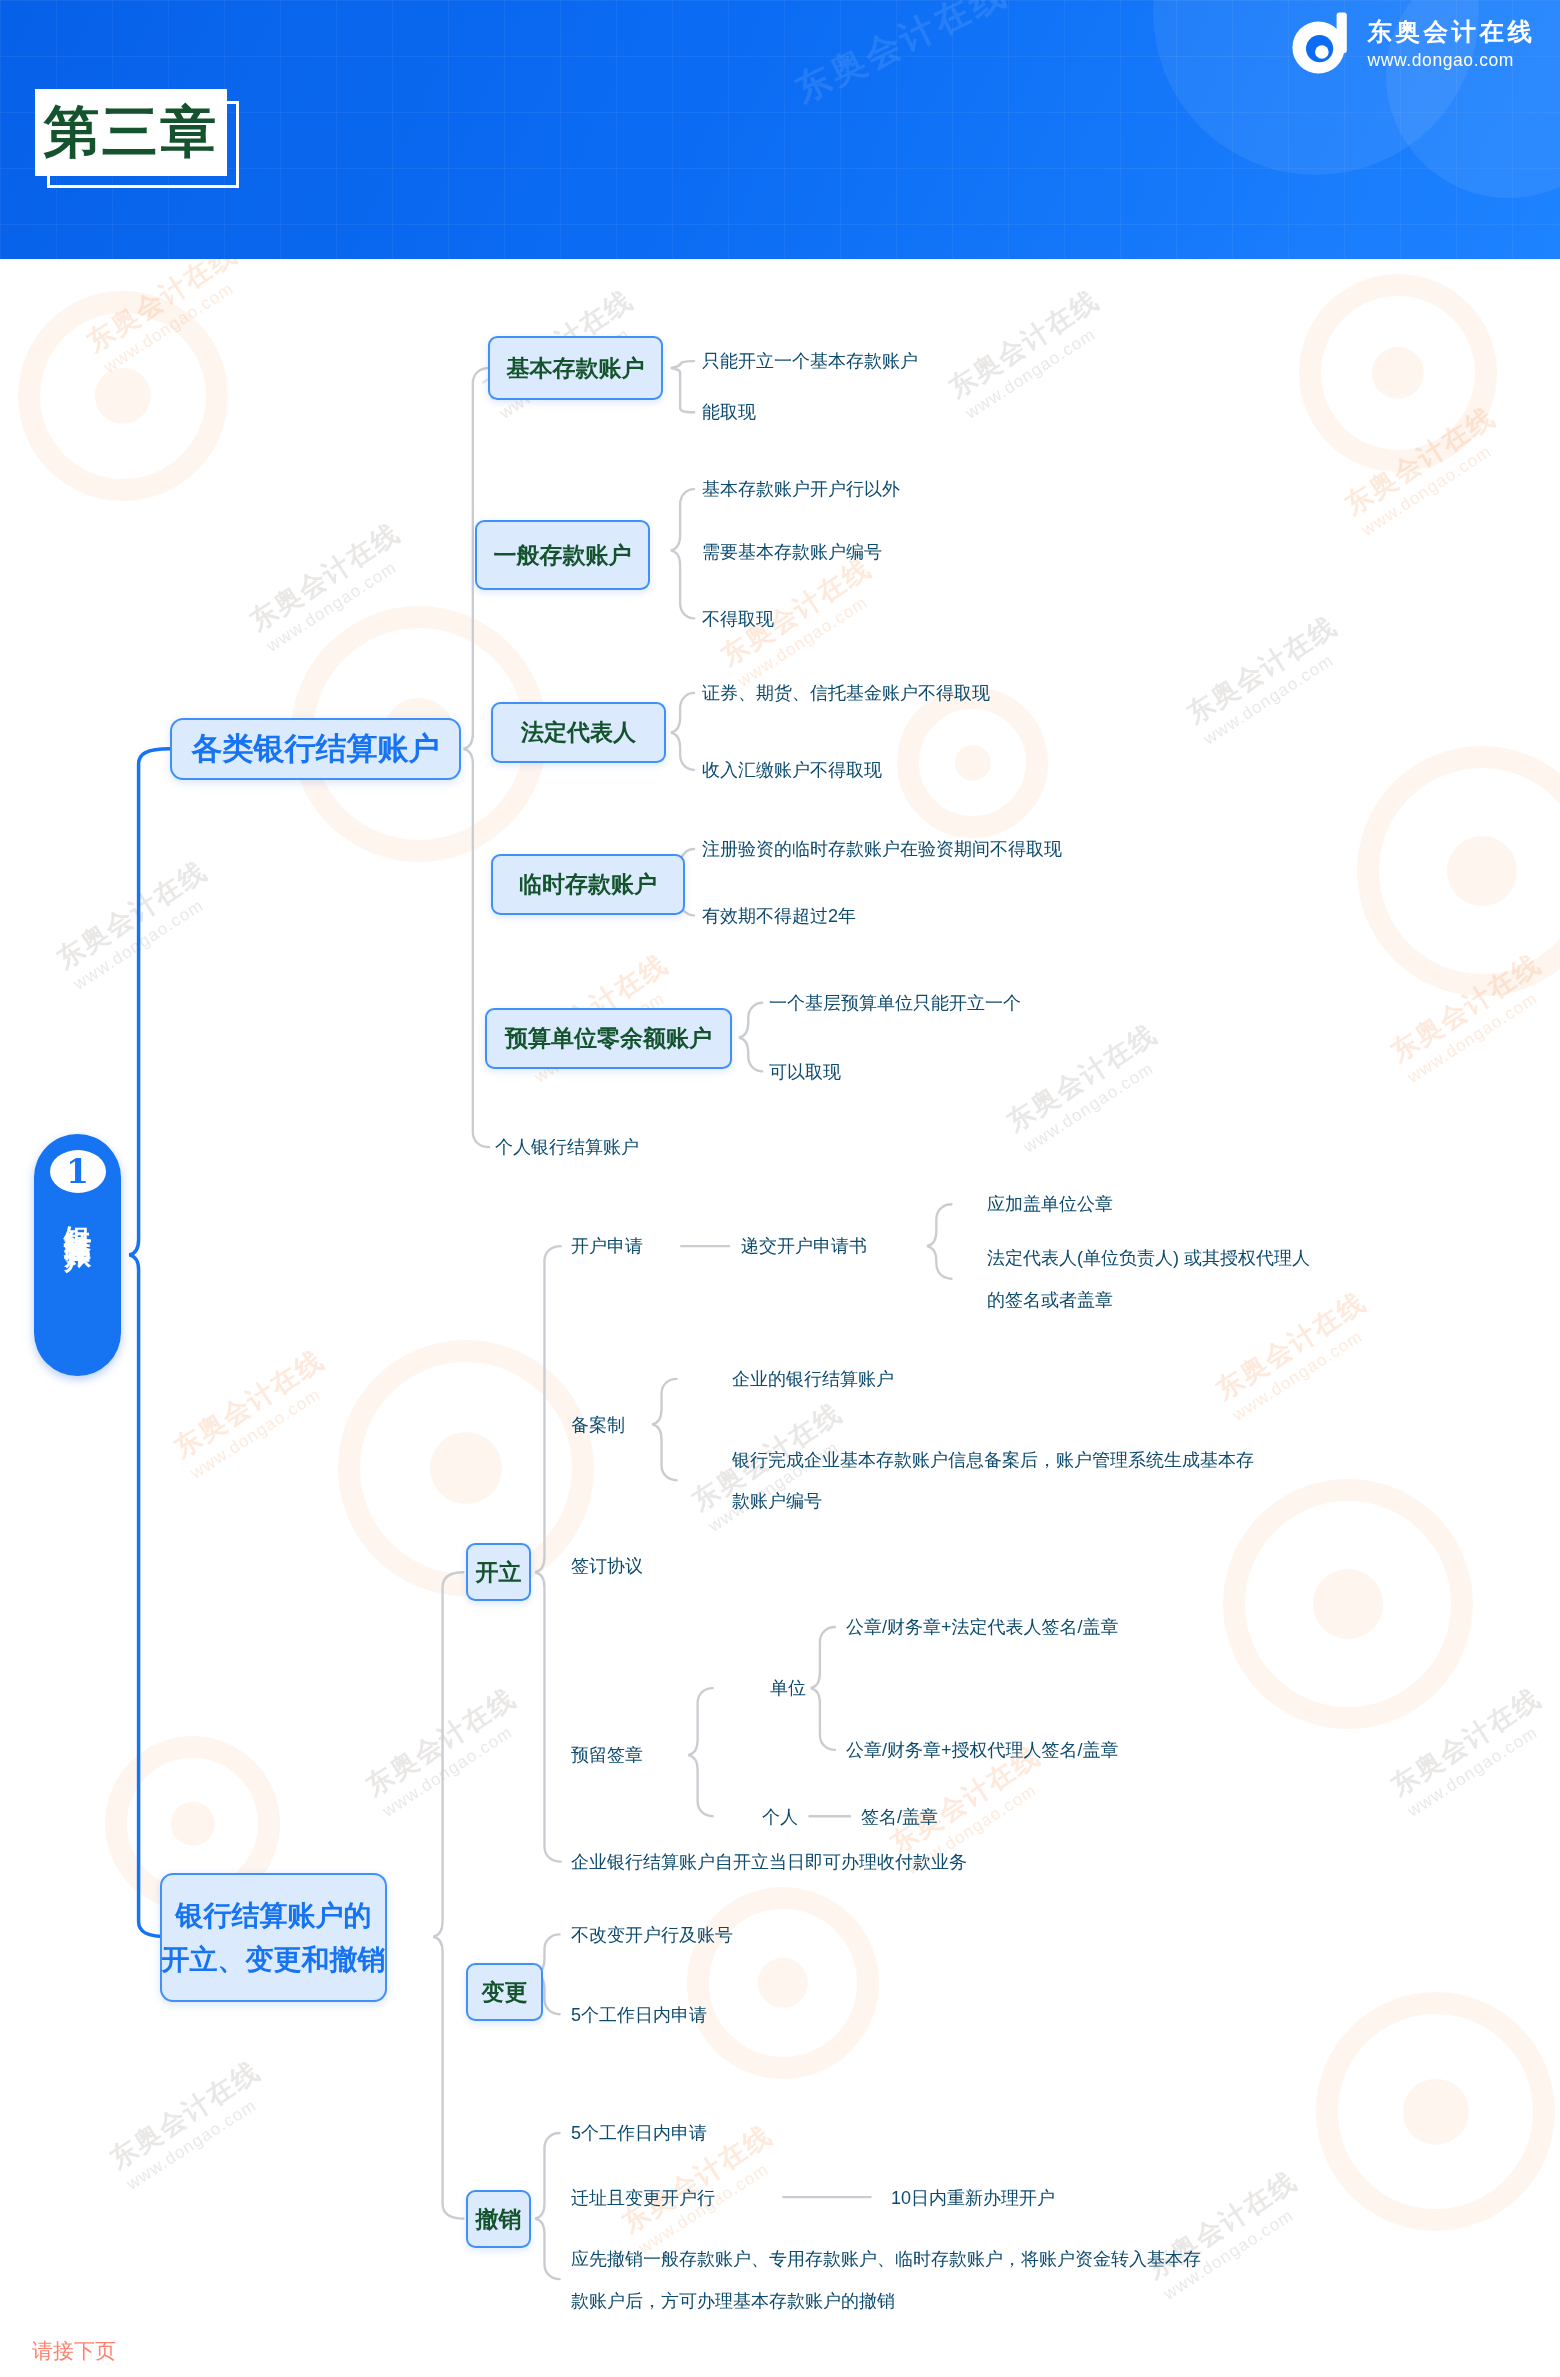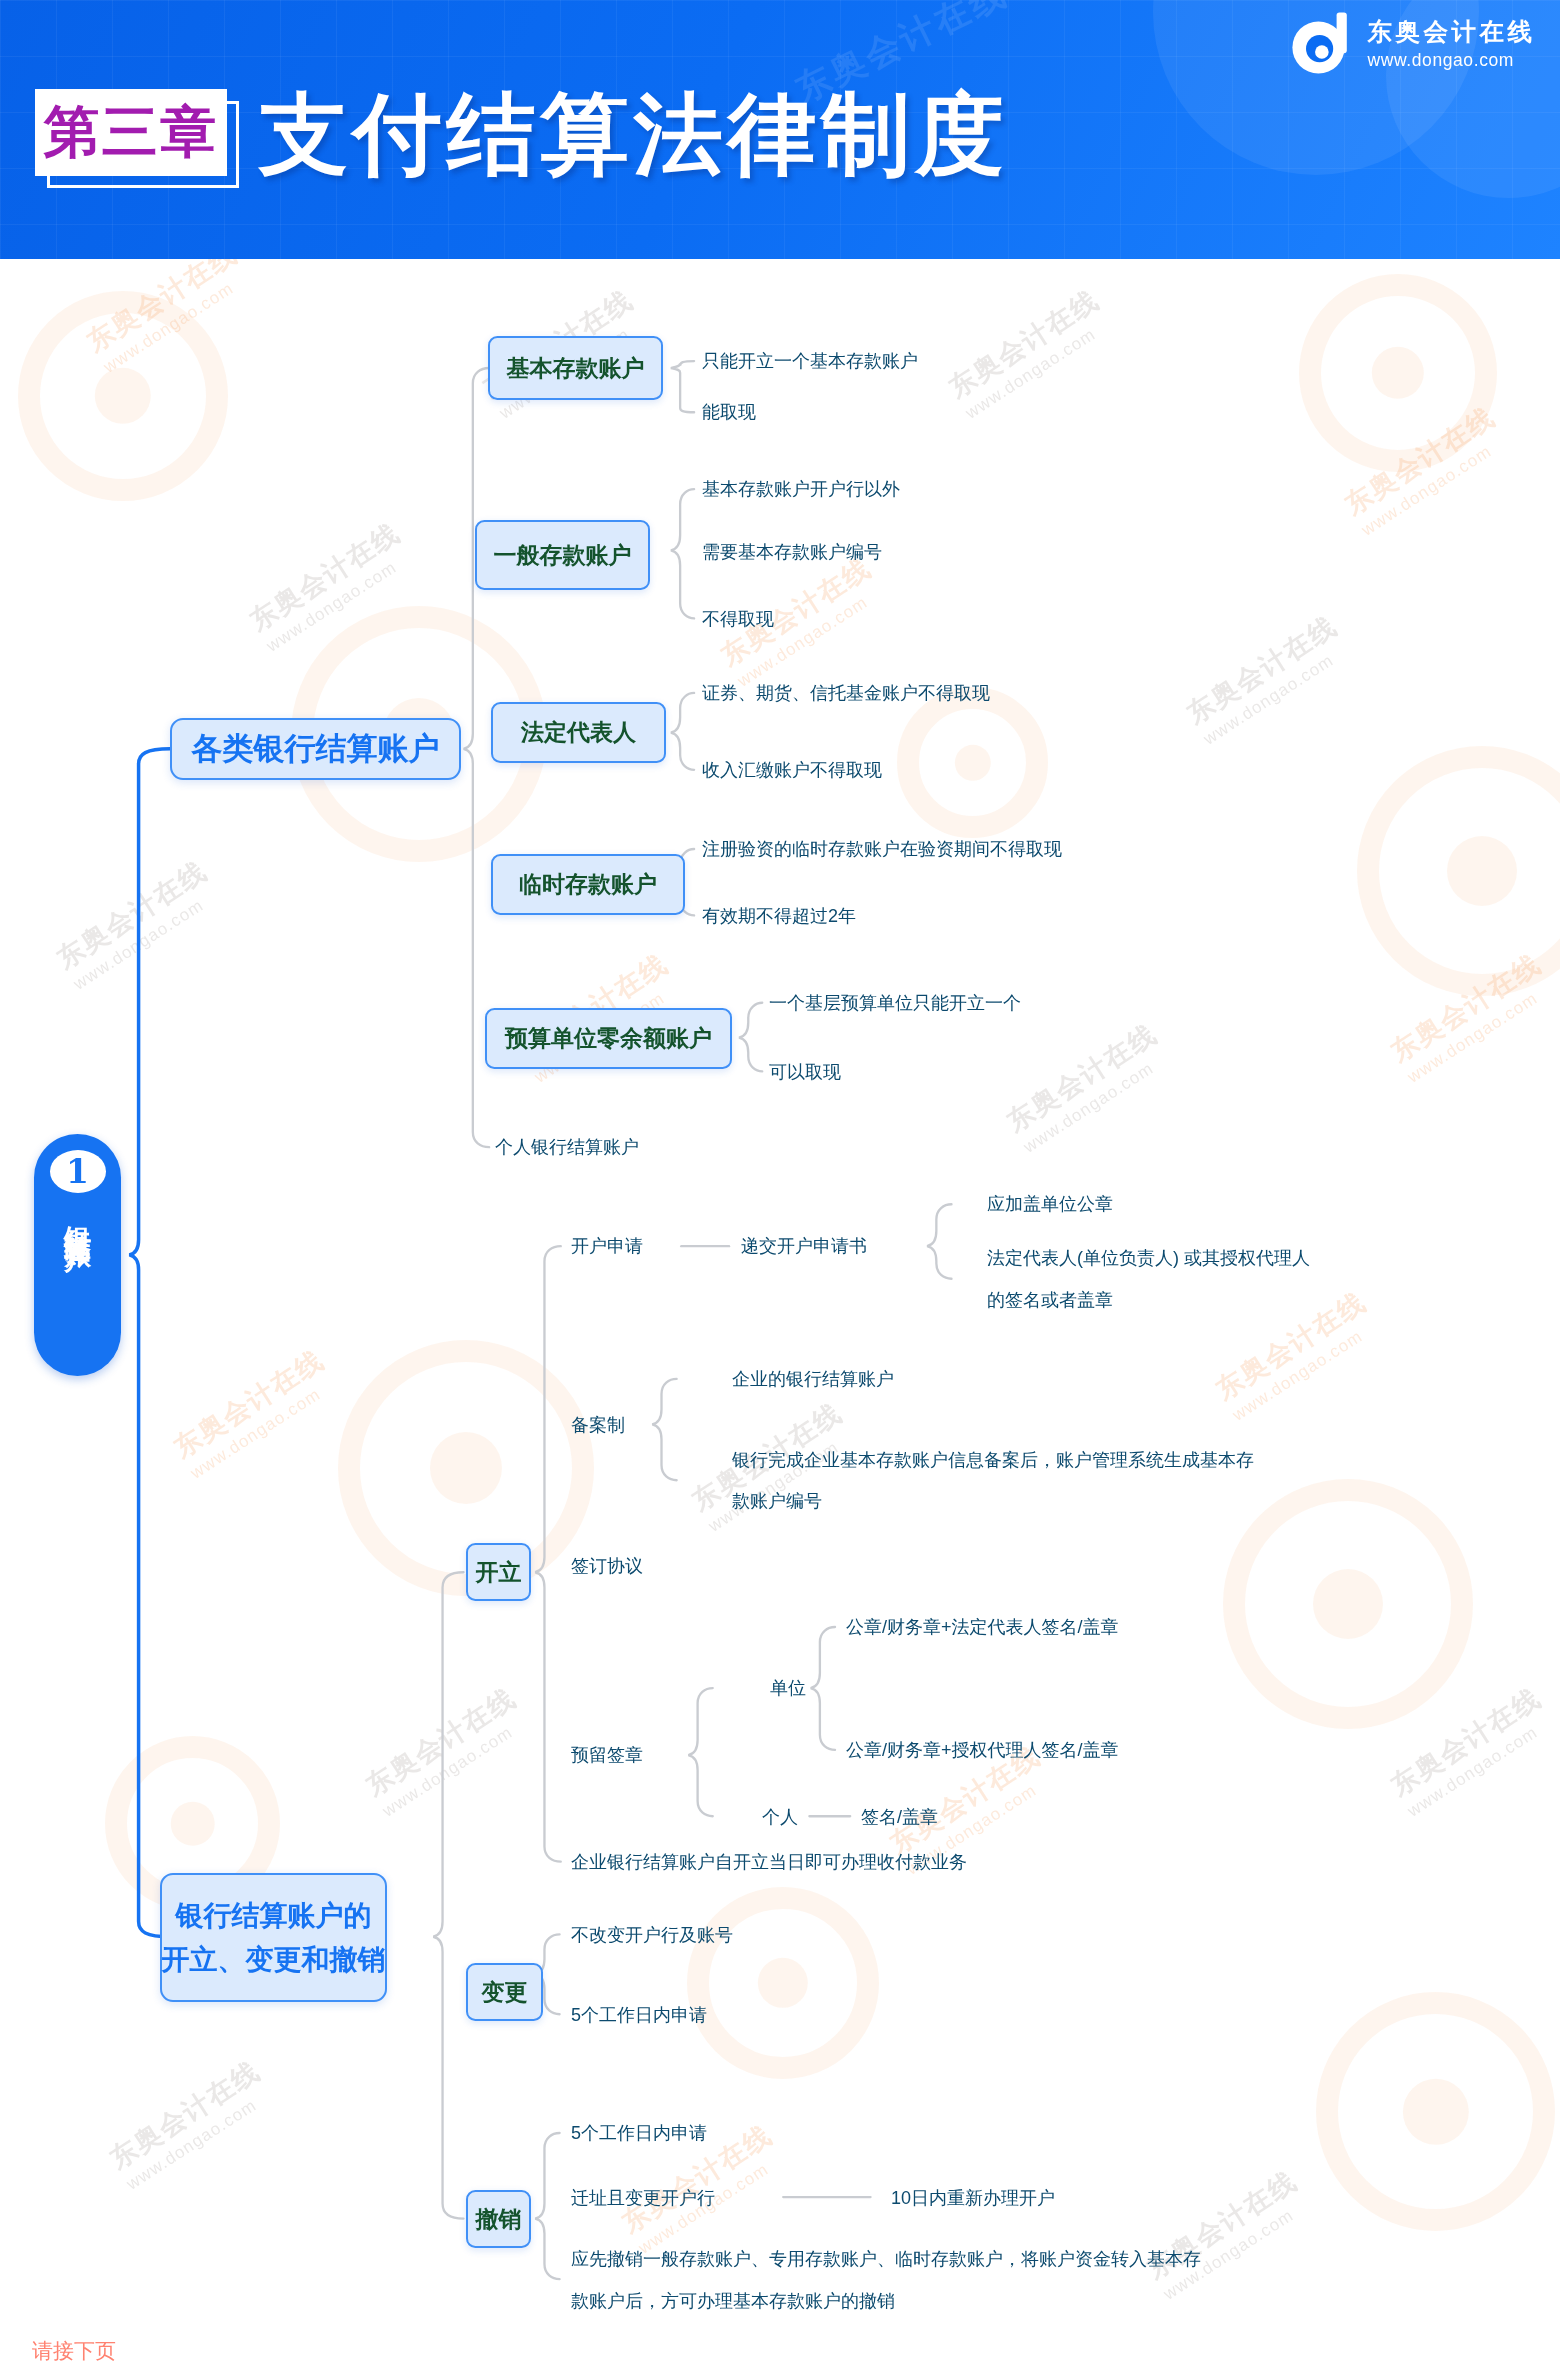--- a/index.html
+++ b/index.html
@@ -23,21 +23,21 @@
     background-size:56px 56px;
   }
   .hdr-circle{position:absolute;border-radius:50%;background:rgba(255,255,255,0.07);}
   #chapter-badge-wrap{position:absolute;left:35px;top:89px;}
   #chapter-badge-outline{
     position:absolute;left:11.6px;top:11.6px;width:192px;height:87px;
     border:3.5px solid #ffffff;box-sizing:border-box;
   }
   #chapter-badge{
     position:absolute;left:0;top:0;width:192px;height:87px;
-    background:#ffffff;color:#a21caf;font-size:56px;font-weight:bold;
+    background:#ffffff;color:#14532d;font-size:56px;font-weight:bold;
     display:flex;align-items:center;justify-content:center;letter-spacing:2.3px;
   }
   #page-title{
     position:absolute;left:259px;top:75px;color:#ffffff;
     font-size:89px;font-weight:900;letter-spacing:4.7px;white-space:nowrap;
     text-shadow:3.5px 4.1px 5.2px rgba(8,40,120,0.30);
   }
   #brand{position:absolute;right:24.5px;top:9.3px;display:flex;align-items:center;}
   #brand svg{display:block;}
   #brand .txt{margin-left:10.5px;color:#fff;}
@@ -235,21 +235,20 @@
   <div class="grid"></div>
   <div class="hdr-circle" style="left:1153px;top:-151px;width:326px;height:326px;"></div>
   <div class="hdr-circle" style="left:1386px;top:-47px;width:245px;height:245px;"></div>
   <div id="header-watermark">东奥会计在线</div>
 
   <div id="chapter-badge-wrap">
     <div id="chapter-badge-outline"></div>
     <div id="chapter-badge" class="serif">第三章</div>
   </div>
 
-  <div id="page-title" class="serif">支付结算法律制度</div>
 
   <div id="brand">
     <svg width="68" height="68" viewBox="0 0 120 120">
       <circle cx="52" cy="68" r="46" fill="#ffffff"></circle>
       <rect x="84" y="6" width="18" height="72" rx="5" fill="#ffffff"></rect>
       <circle cx="54" cy="70" r="24" fill="#0b6cf3"></circle>
       <circle cx="58" cy="76" r="12" fill="#ffffff"></circle>
     </svg>
     <span class="txt">
       <span class="nm">东奥会计在线</span>

